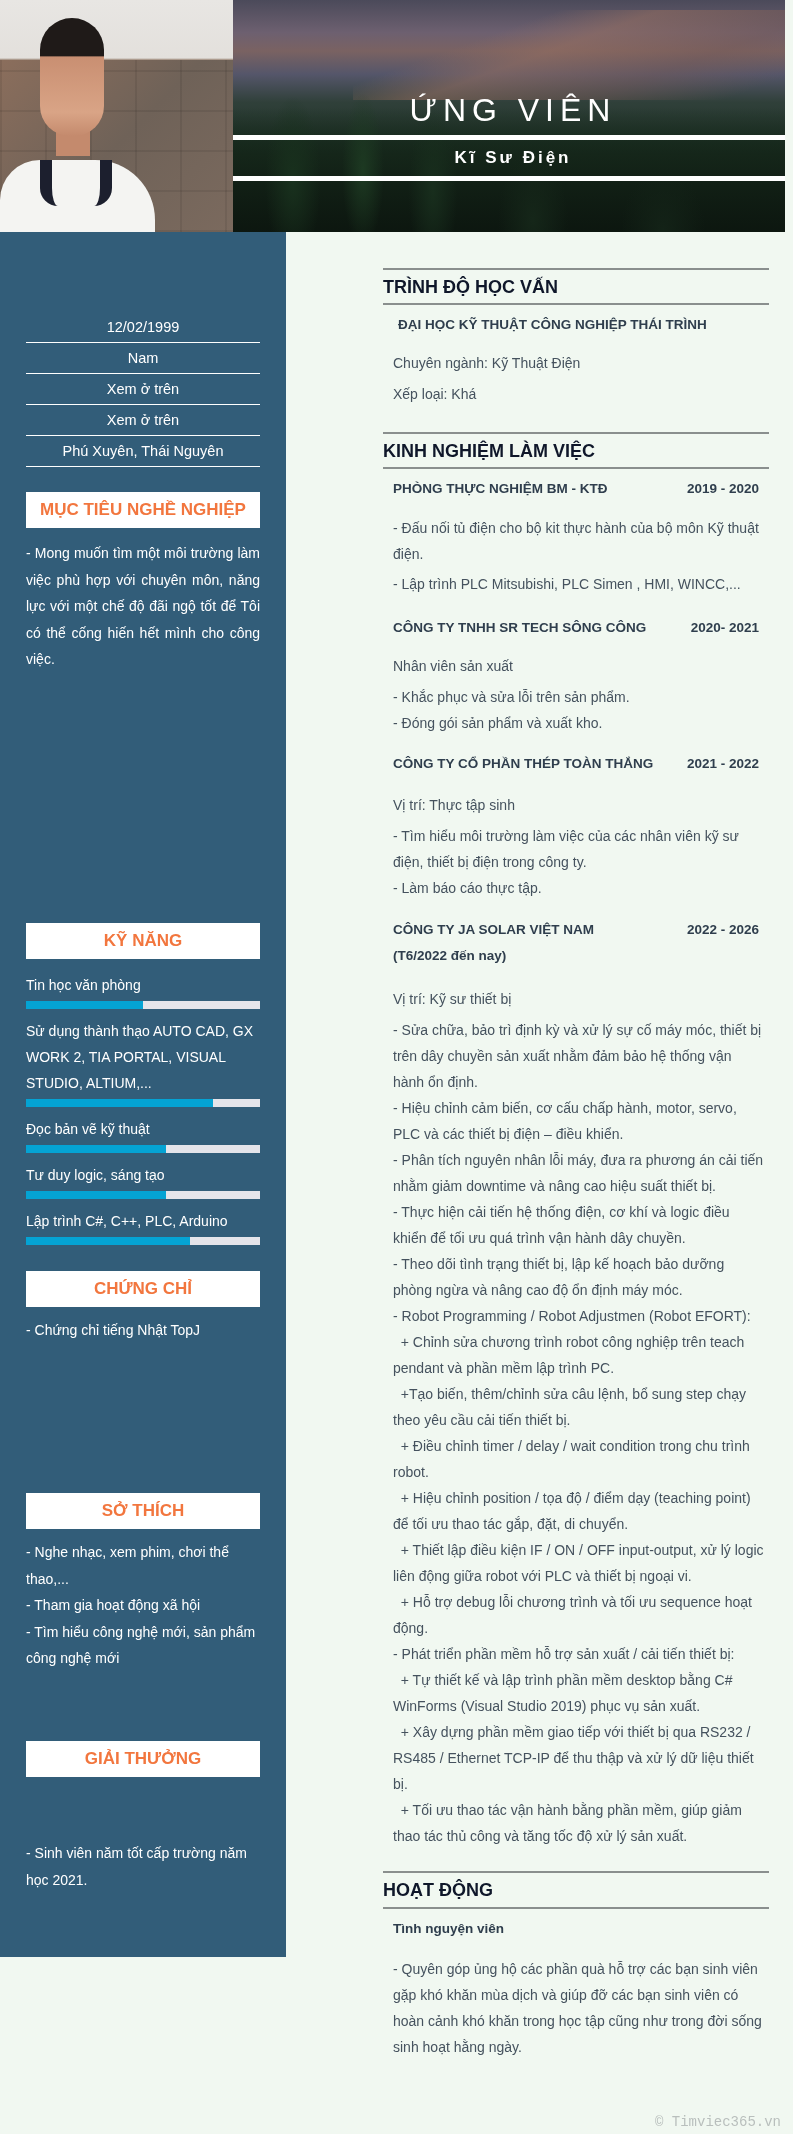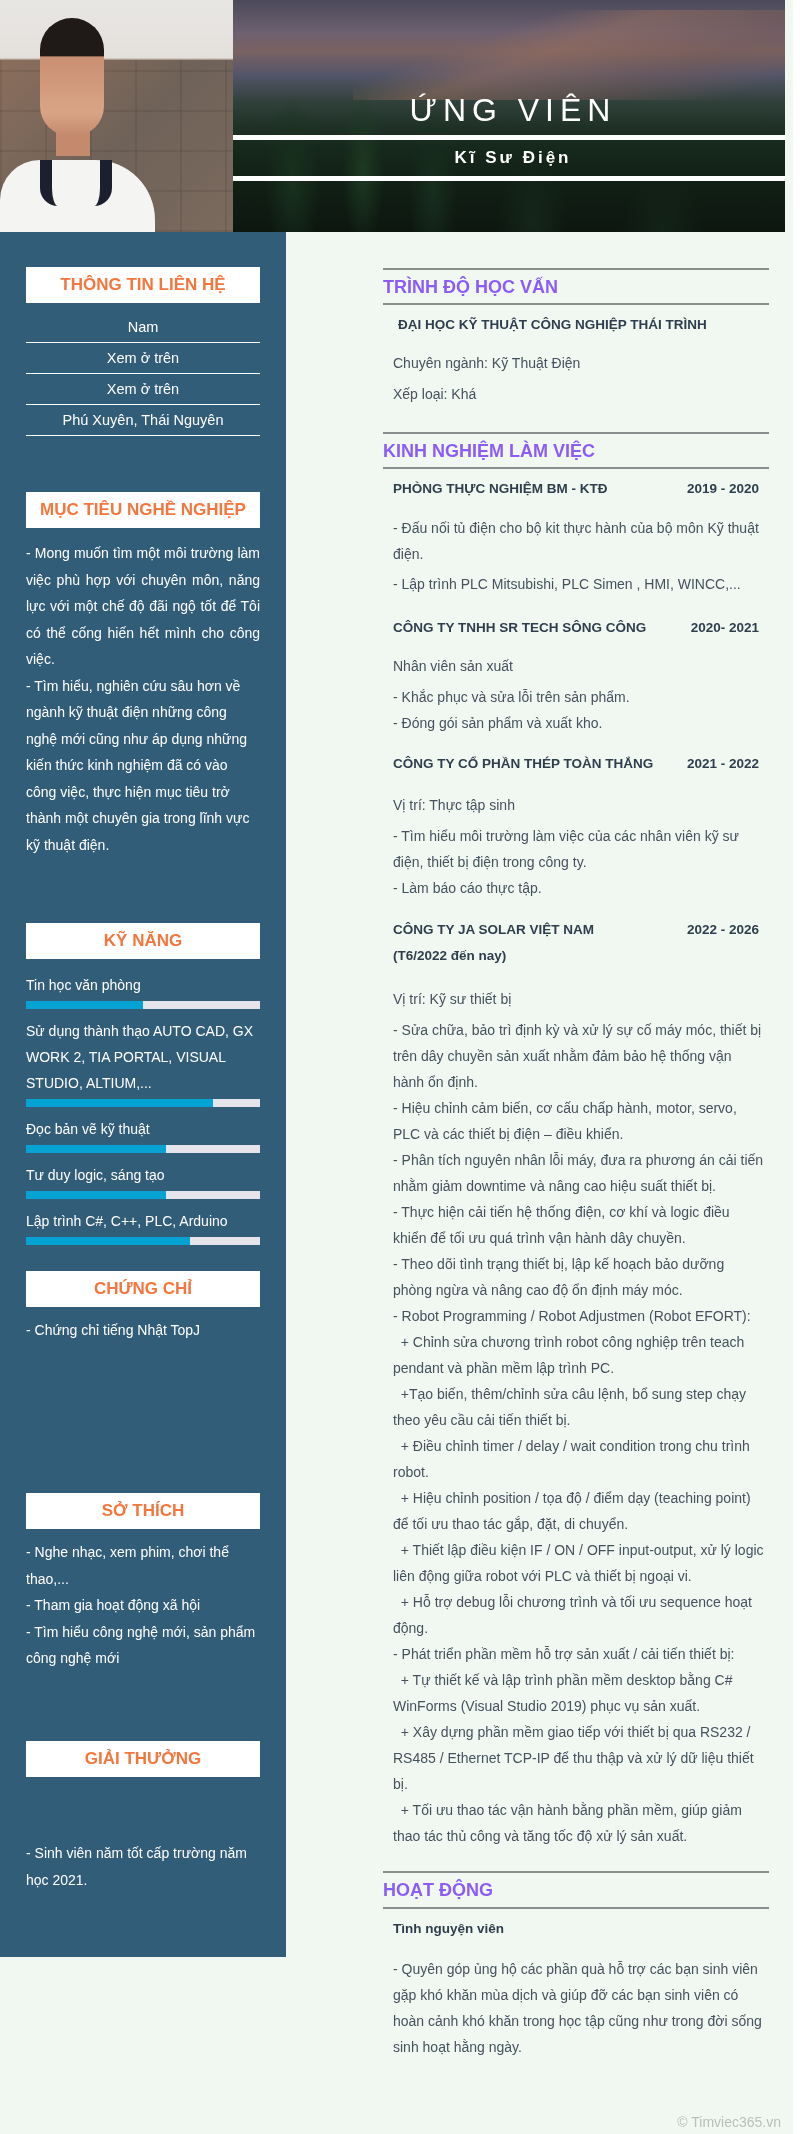--- a/index.html
+++ b/index.html
@@ -54,27 +54,27 @@
   .sb-text { position: absolute; left: 26px; width: 234px; font-size: 14px; line-height: 26.5px; color: #ffffff; }
   .sb-text.justify { text-align: justify; }
   .skill { position: absolute; left: 26px; width: 234px; }
   .skill .label { font-size: 14px; line-height: 26px; color: #ffffff; }
   .skill .track { width: 234px; height: 8px; background: #e4e4ea; margin-top: 3px; }
   .skill .fill { height: 8px; background: #04a3d4; }
 
   
   .main { position: absolute; left: 383px; top: 232px; width: 386px; }
   .sec-line { position: absolute; left: 0; width: 386px; height: 1.5px; background: #8a8f8e; }
-  .sec-title { position: absolute; left: 0; color: #8b5cf6; font-size: 18px; font-weight: bold; }
+  .sec-title { position: absolute; left: 0; color: #0f172a; font-size: 18px; font-weight: bold; }
   .m-bold { position: absolute; left: 10px; font-size: 13.5px; font-weight: bold; color: #2f3e4d; }
   .m-date { position: absolute; right: 10px; font-size: 13.5px; font-weight: bold; color: #2f3e4d; }
   .m-text { position: absolute; left: 10px; width: 372px; font-size: 14px; line-height: 26px; color: #45525e; }
   .m-text p { white-space: pre-wrap; }
 
-  .footer { position: absolute; right: 12px; top: 2114px; font-family: Liberation Sans, sans-serif;
+  .footer { position: absolute; right: 12px; top: 2114px; font-family: Liberation Mono, monospace;
     font-size: 14px; color: #b9bfbd; }
 </style>
 </head>
 <body>
 
 <div class="page">
 
   <div class="header">
     <div class="photo">
       <div class="wall"></div>
@@ -87,32 +87,31 @@
       <div class="mtn"></div>
       <div class="trees"></div>
       <div class="title">ỨNG VIÊN</div>
       <div class="bar bar1"></div>
       <div class="subtitle">Kĩ Sư Điện</div>
       <div class="bar bar2"></div>
     </div>
   </div>
 
   <div class="sidebar">
-    <div class="sb-title" style="top:35px">THÔNG TIN LIÊN HỆ</div>
     <div class="contact-list">
+      <div class="contact-item">12/02/1999</div>
       <div class="contact-item">Nam</div>
       <div class="contact-item">Xem ở trên</div>
       <div class="contact-item">Xem ở trên</div>
       <div class="contact-item">Phú Xuyên, Thái Nguyên</div>
     </div>
 
     <div class="sb-title" style="top:260px">MỤC TIÊU NGHỀ NGHIỆP</div>
     <div class="sb-text justify" style="top:308px">
       <p>- Mong muốn tìm một môi trường làm việc phù hợp với chuyên môn, năng lực với một chế độ đãi ngộ tốt để Tôi có thể cống hiến hết mình cho công việc.</p>
-      <p style="text-align:left">- Tìm hiểu, nghiên cứu sâu hơn về ngành kỹ thuật điện những công nghệ mới cũng như áp dụng những kiến thức kinh nghiệm đã có vào công việc, thực hiện mục tiêu trở thành một chuyên gia trong lĩnh vực kỹ thuật điện.</p>
     </div>
 
     <div class="sb-title" style="top:691px">KỸ NĂNG</div>
     <div class="skill" style="top:740px">
       <div class="label">Tin học văn phòng</div>
       <div class="track">
           <div class="fill" style="width: 50%;"></div>
         </div>
     </div>
     <div class="skill" style="top:786px">

